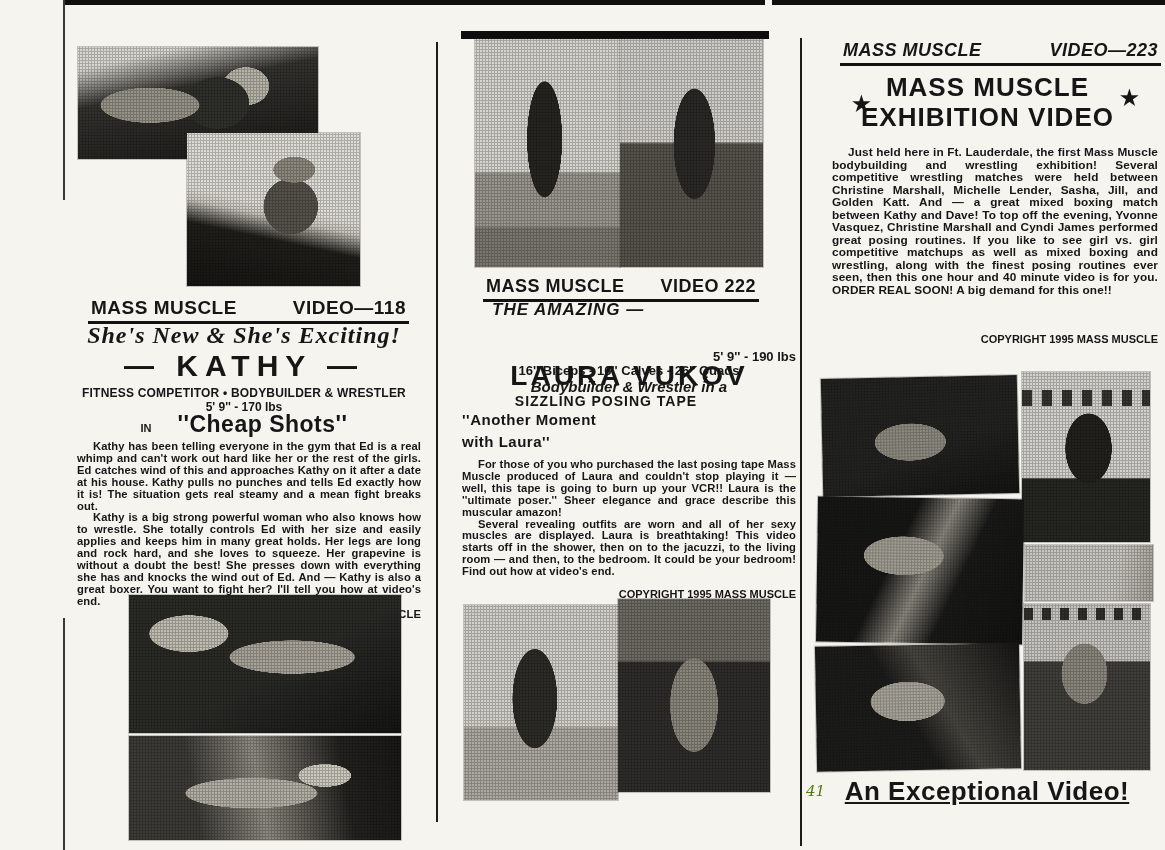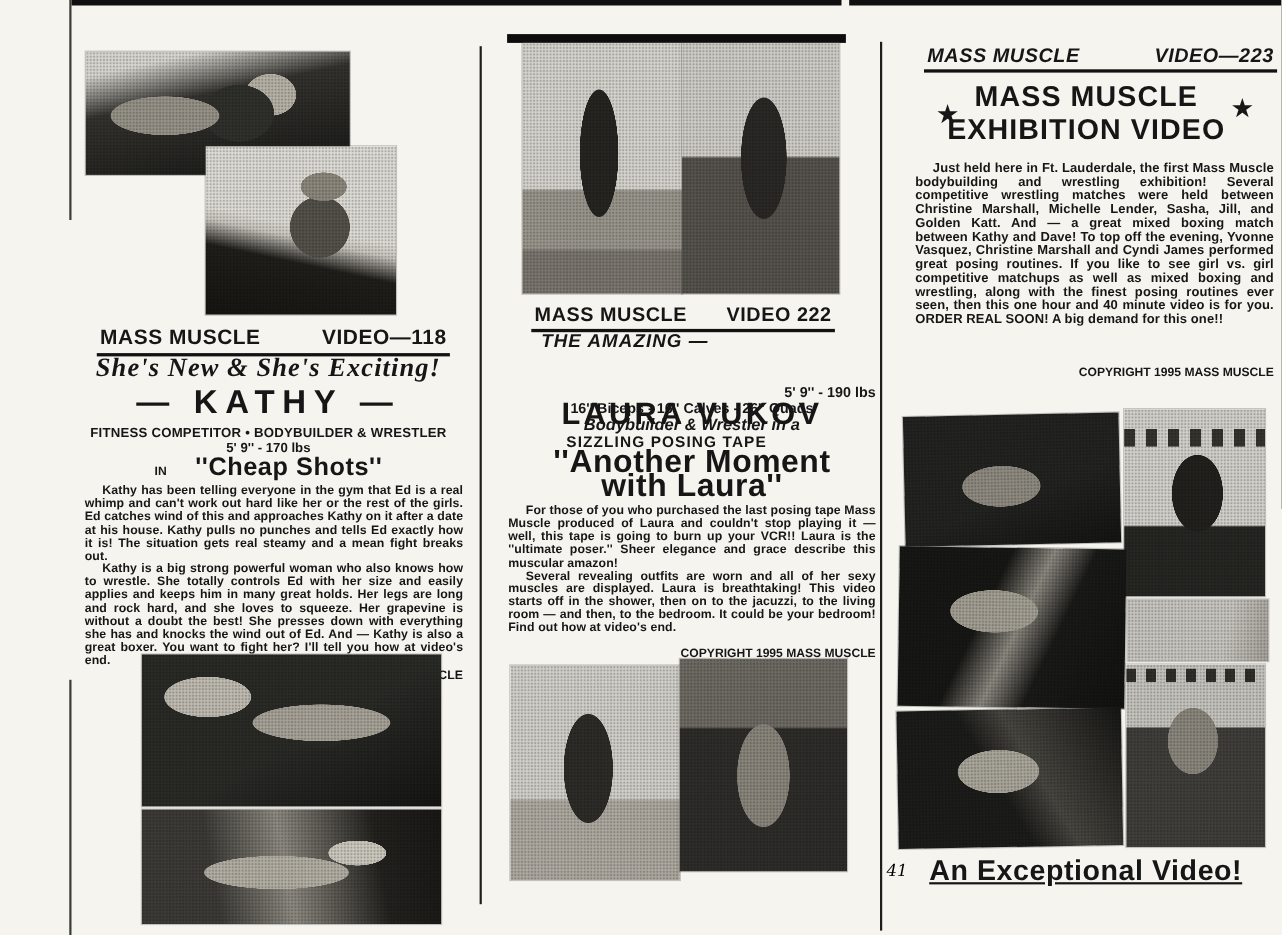--- a/index.html
+++ b/index.html
@@ -92,33 +92,33 @@
   .copyright{font-weight:bold;text-align:right;}
   .c1-copy{font-size:11.2px;margin-top:1px;}
   
   .c2-masthead{left:483px;top:276px;width:270px;font-size:18px;}
   .c2-tagline{left:492px;top:300px;width:300px;font-style:italic;font-weight:bold;font-size:17px;letter-spacing:1px;}
   .c2-name{left:462px;top:317px;width:334px;text-align:center;font-weight:bold;font-size:28px;letter-spacing:3px;margin-top:43px;}
   .c2-stats1{left:462px;top:349px;width:334px;text-align:right;font-weight:bold;font-size:13px;}
   .c2-stats2{left:462px;top:363px;width:334px;text-align:center;font-weight:bold;font-size:13px;}
   .c2-sub1{left:462px;top:378px;width:334px;text-align:center;font-style:italic;font-weight:bold;font-size:15px;}
   .c2-sub2{left:439px;top:393px;width:334px;text-align:center;font-weight:bold;font-size:14px;letter-spacing:1px;}
-  .c2-title{left:462px;top:409px;width:334px;text-align:center;font-weight:bold;font-size:29px;line-height:22px;letter-spacing:.5px;}
+  .c2-title{left:462px;top:409px;width:334px;text-align:left;font-weight:bold;font-size:15px;line-height:22px;letter-spacing:.5px;}
   .c2-body{left:462px;top:459px;width:334px;font-size:11.2px;line-height:11.9px;letter-spacing:.1px;}
   .c2-body p{margin:0;text-indent:16px;}
   .c2-copy{left:462px;top:588px;width:334px;font-size:11px;}
   
   .c3-masthead{left:840px;top:40px;width:315px;font-size:18px;font-style:italic;}
   .c3-title{left:815px;top:72px;width:345px;text-align:center;font-weight:bold;font-size:26px;line-height:30px;letter-spacing:1px;}
   .c3-star{font-size:21px;font-weight:bold;}
   .c3-body{left:832px;top:146px;width:326px;font-size:11.8px;line-height:12.5px;letter-spacing:.1px;}
   .c3-body p{margin:0;text-indent:16px;}
   .c3-copy{left:832px;top:333px;width:326px;font-size:11px;}
   .c3-footer{left:820px;top:776px;width:334px;text-align:center;font-weight:bold;font-size:26px;letter-spacing:.5px;text-decoration:underline;}
-  .c3-pagenum{left:806px;top:782px;font-family:"DejaVu Serif",serif;font-style:italic;font-size:15px;color:#000000;}
+  .c3-pagenum{left:806px;top:782px;font-family:"DejaVu Serif",serif;font-style:italic;font-size:15px;color:#4d7c0f;}
 </style>
 </head>
 <body>
 
 <div id="page">
 
   <div class="abs topbar" style="left:65px;width:700px;"></div>
   <div class="abs topbar" style="left:772px;width:393px;"></div>
   <div class="abs edge-line" style="left:63px;top:0;height:200px;"></div>
   <div class="abs edge-line" style="left:63px;top:618px;height:232px;"></div>

